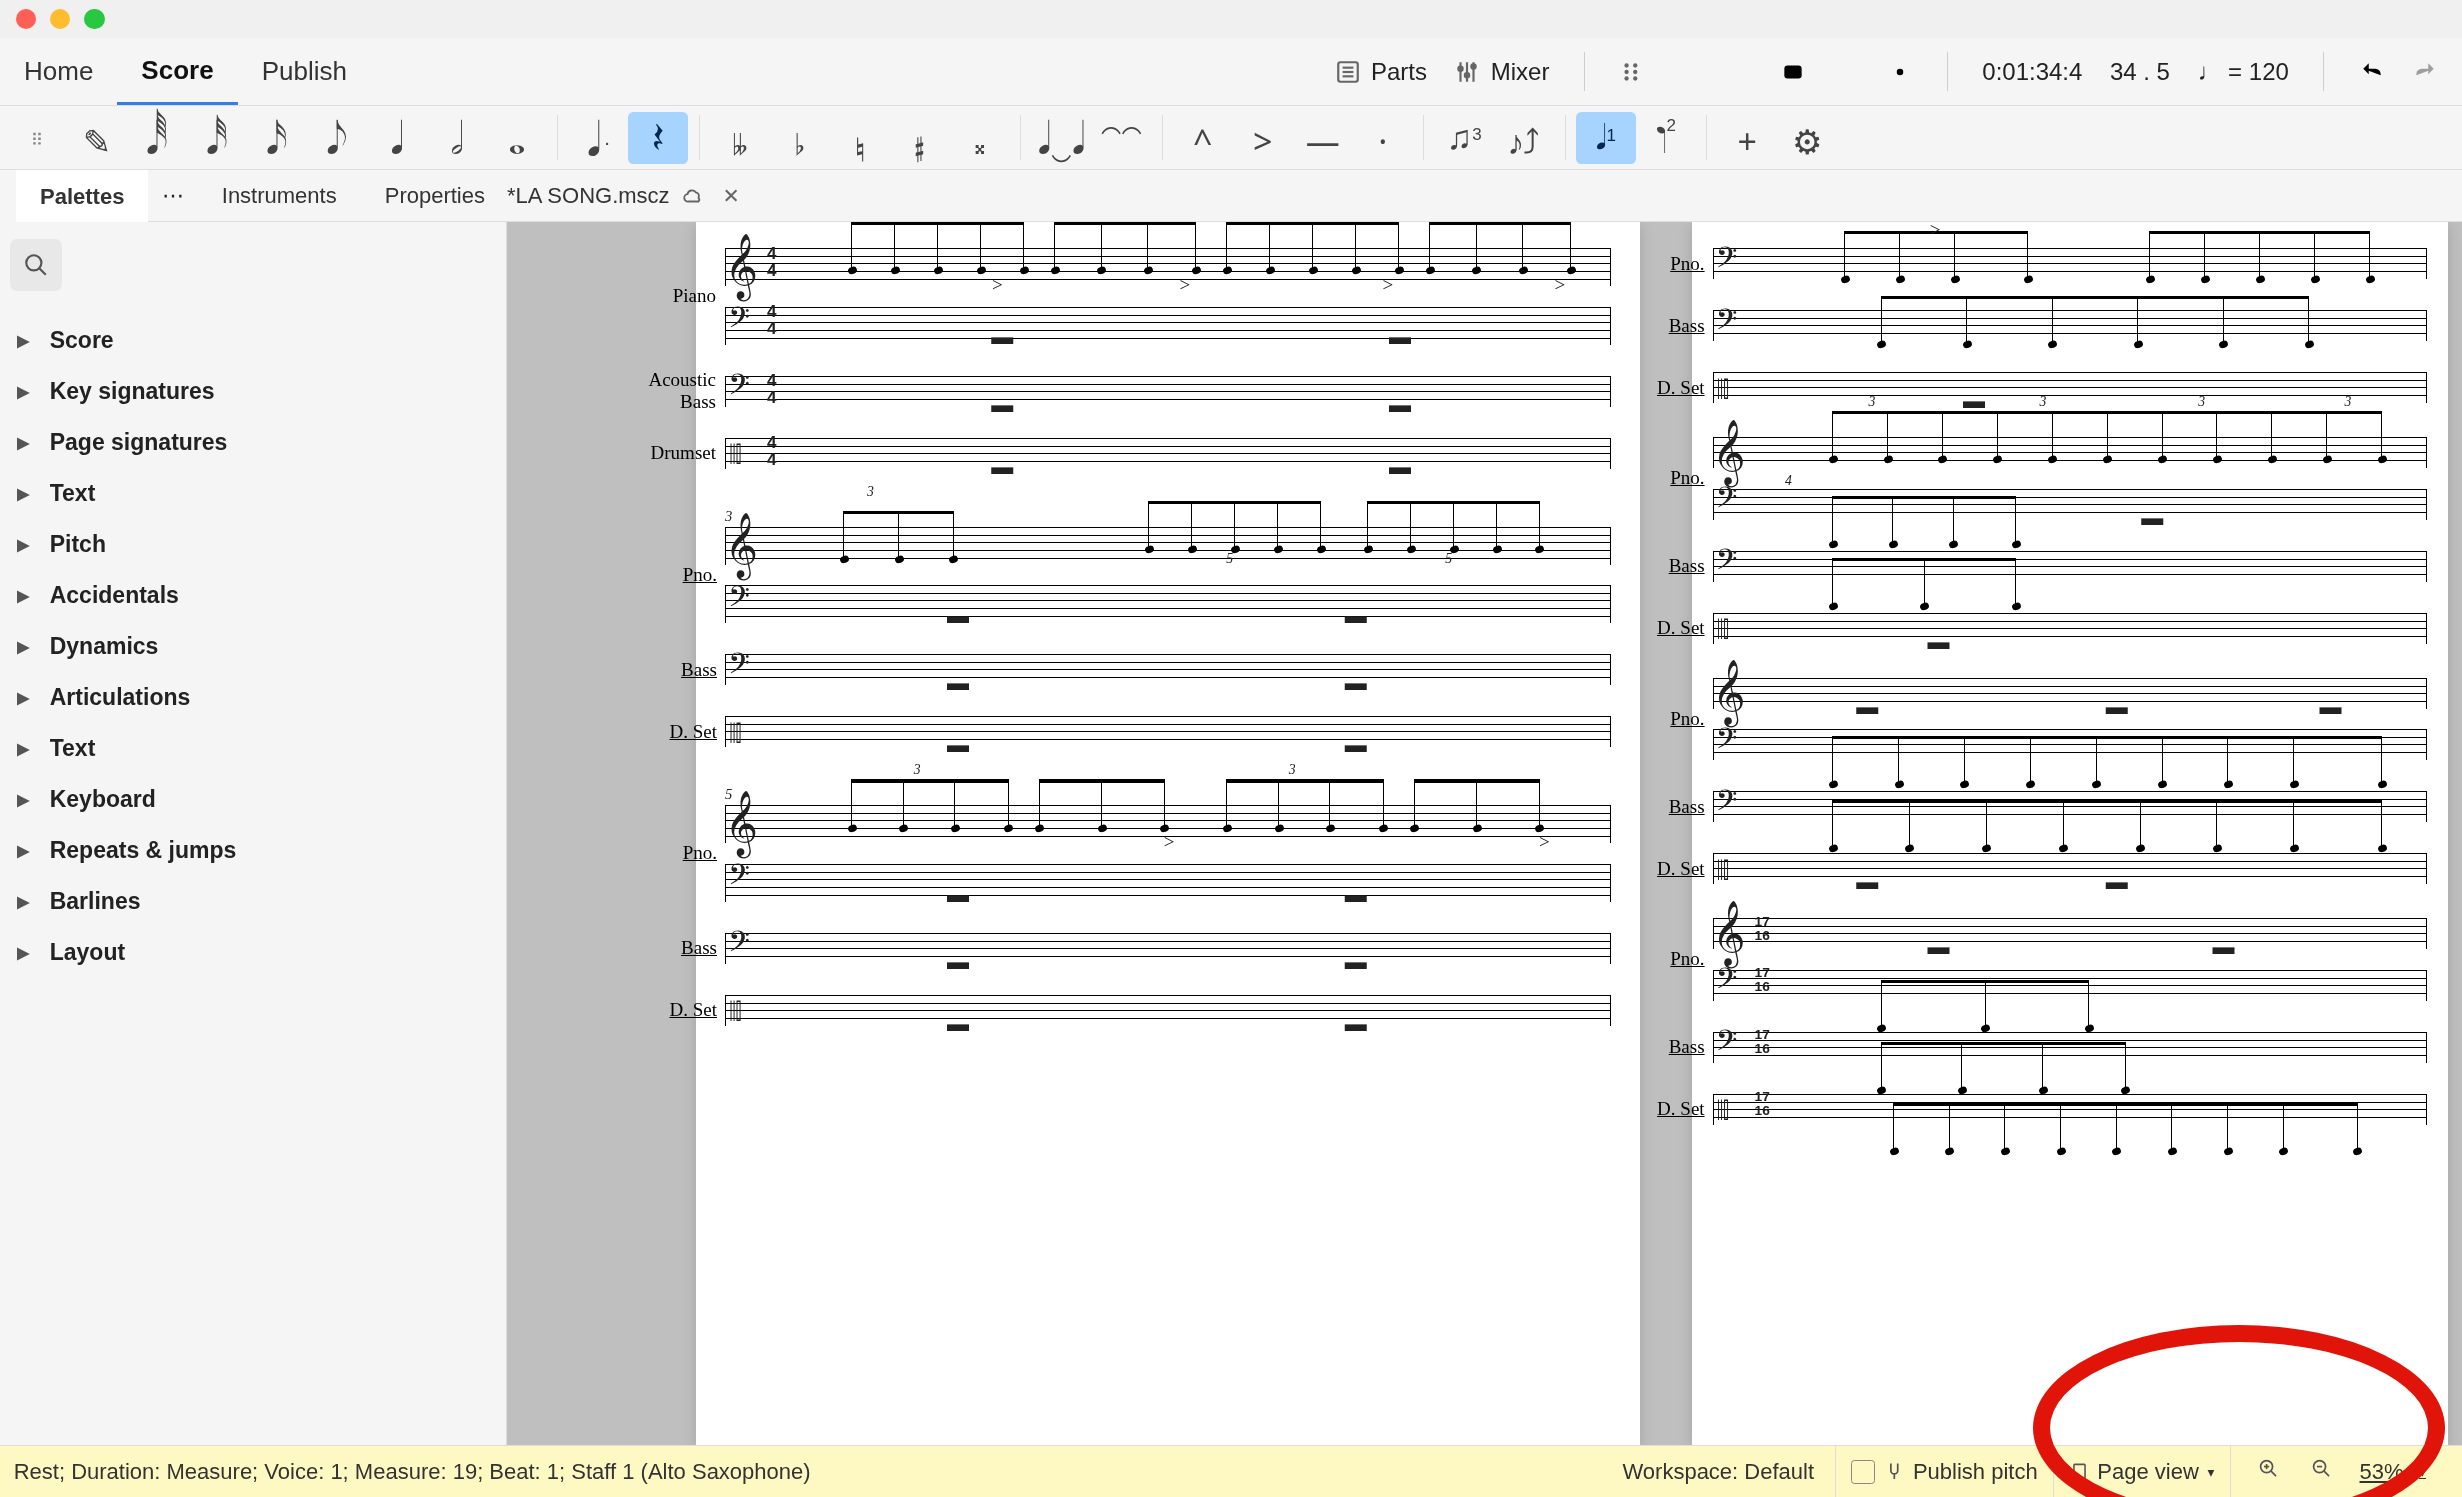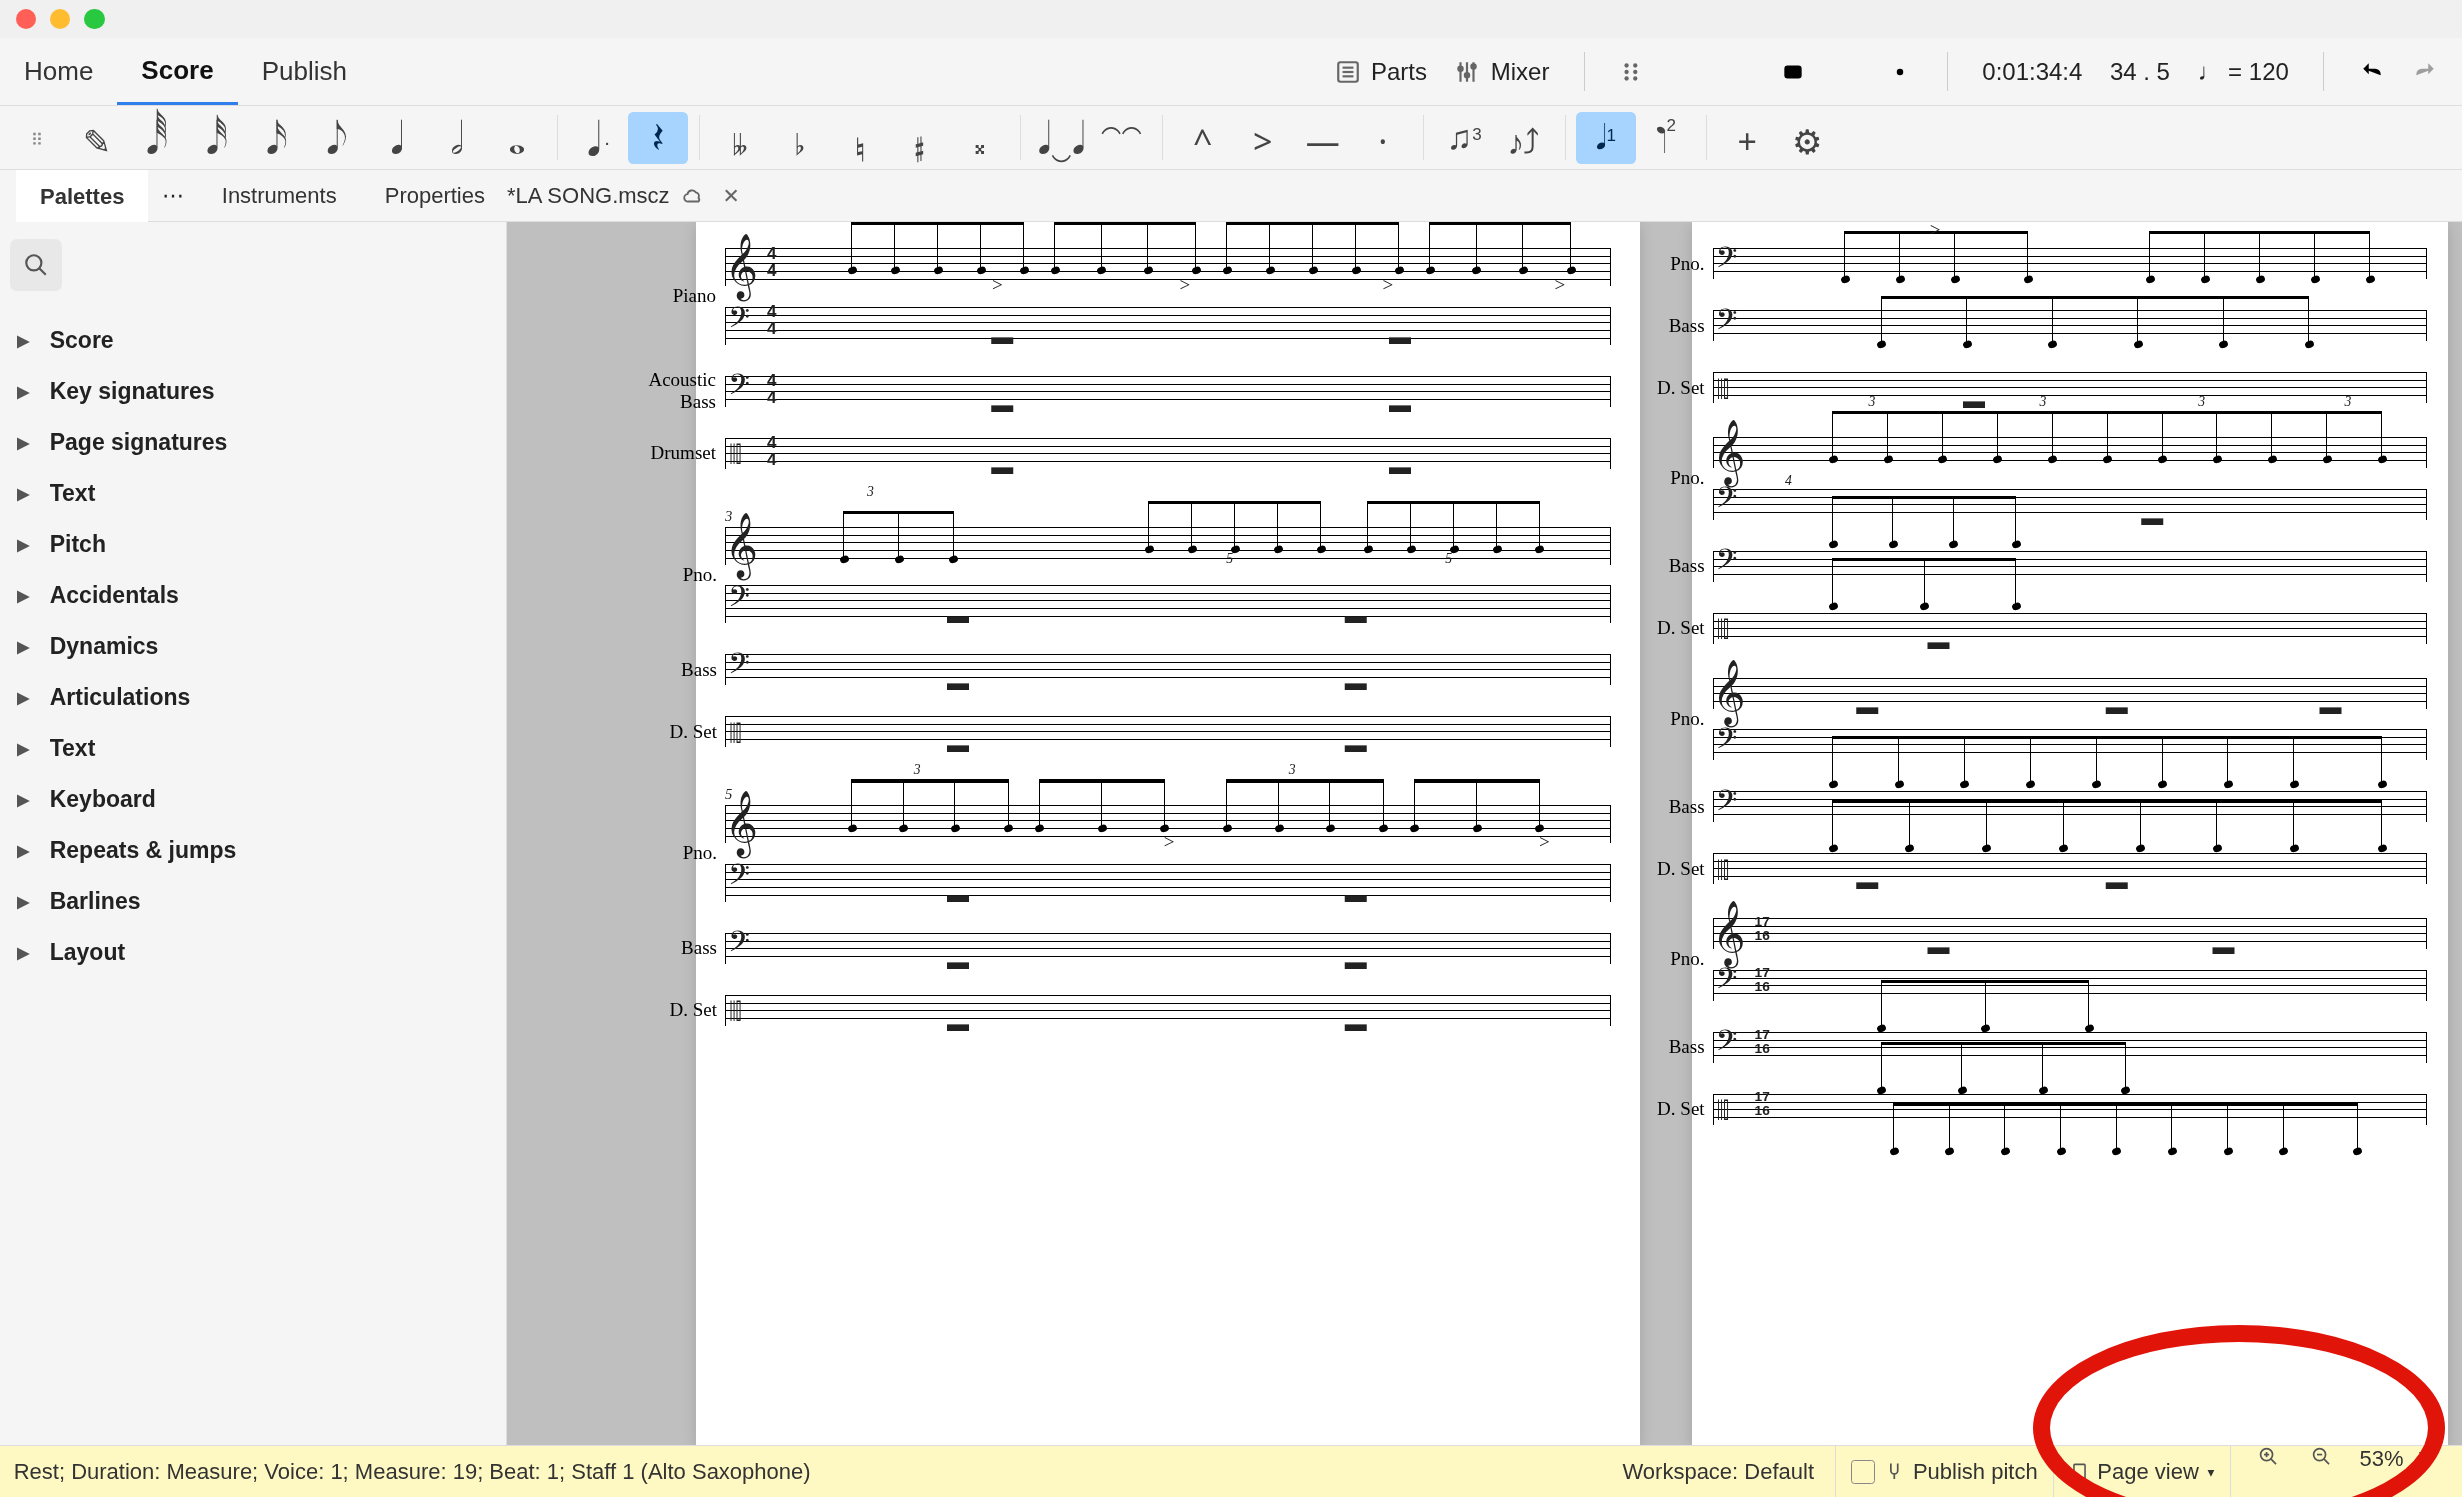--- a/index.html
+++ b/index.html
@@ -49,21 +49,21 @@
 .pitem .arrow { font-size: 15.5px; color: #555; }
 
 
 .canvas { position: absolute; top: 222px; left: 507px; right: 0; bottom: 52px; background: #bfbfbf; overflow: hidden; display: flex; gap: 52px; padding-left: 189px; }
 .page { width: 944px; background: #fff; margin-top: 0; box-shadow: 0 3.4px 13.7px rgba(0,0,0,.15); padding: 26px 29px 52px; position: relative; }
 .page2 { width: 756px; background: #fff; box-shadow: 0 3.4px 13.7px rgba(0,0,0,.15); padding: 26px 20.6px; }
 
 .system { margin-bottom: 58px; }
 .staff { position: relative; margin-bottom: 31px; }
 .ilabel { position: absolute; left: -103px; top: 50%; transform: translateY(-50%); font-size: 19px; color: #000; text-align: right; width: 94px; font-family: "Times New Roman", serif; }
-.ilabel.left2 { left: -72px; width: 64px; }
+.ilabel.left2 { left: -72px; width: 64px; text-decoration: underline; }
 .lines { position: relative; height: 31px; border-left: 1.7px solid #000; border-right: 0.9px solid #000; }
 .lines::before { content:""; position:absolute; inset:0; background: repeating-linear-gradient(to bottom, #000, #000 0.9px, transparent 0.9px, transparent 7.7px); }
 .lines.h44 { height: 38px; }
 .lines.drum::before { background: repeating-linear-gradient(to bottom, #000, #000 0.9px, transparent 0.9px, transparent 7.7px); }
 .grandstaff .lines + .lines { margin-top: 20.6px; }
 .clef { position: absolute; left: 3.4px; top: 50%; transform: translateY(-50%); font-size: 39px; font-family: "Noto Music","Segoe UI Symbol",serif; }
 .clef.bass { font-size: 26px; top: 28%; }
 .timesig { position: absolute; left: 41px; font-size: 17px; top: -3.4px; font-family: "Times New Roman",serif; font-weight: bold; line-height: 1; }
 .timesig .n { display:block; }
 
@@ -76,21 +76,21 @@
 .rest { position:absolute; font-size:22px; font-family:"Noto Music",serif; }
 
 .mnum { position:absolute; top:-19px; left:0; font-size:14.6px; font-style:italic; font-family:"Times New Roman",serif; }
 .tuplet { position:absolute; top:-17px; font-size:13.7px; font-style:italic; font-family:"Times New Roman",serif; }
 .accent { position:absolute; font-size:19px; font-family:"Times New Roman",serif; }
 
 
 .statusbar { position: absolute; bottom: 0; left: 0; right: 0; height: 52px; background: #fef9c3; border-top: 0.9px solid #ddd; display: flex; align-items: center; padding: 0 13.7px; font-size: 22px; color: #333; }
 .statusbar .filler { flex: 1; }
 .sbtn { display:flex; align-items:center; gap:8.6px; padding:0 15.5px; height:52px; cursor:pointer; border-left:0.9px solid #ddd; }
-.zoomgroup { display:flex; align-items:flex-start; }
+.zoomgroup { display:flex; align-items:center;text-decoration:underline; }
 .zbtn { padding: 0 12px; cursor:pointer; }
 
 
 .red-circle { position:absolute; right: 17px; bottom: -34px; width: 412px; height: 206px; border: 17px solid #e1140a; border-radius: 50%; pointer-events:none;}
 
 svg.icon { width: 26px; height: 26px; }
 </style>
 </head>
 <body>
 

